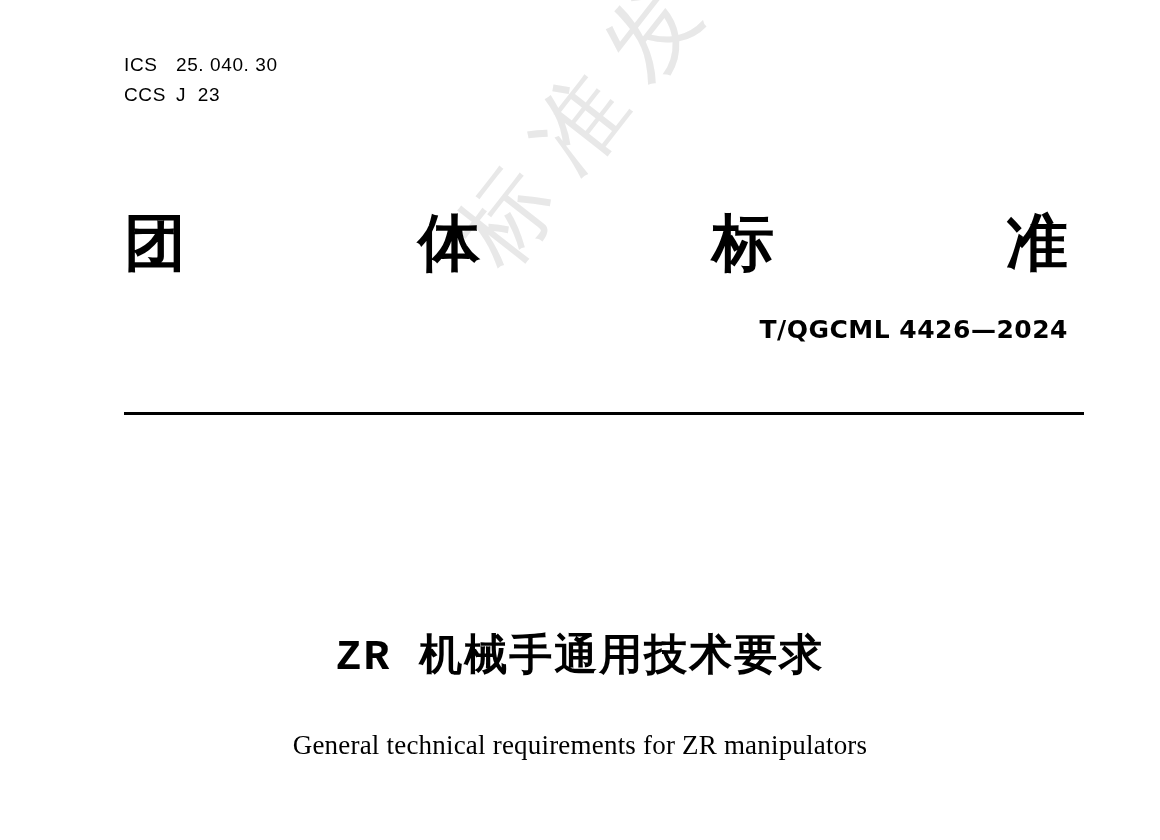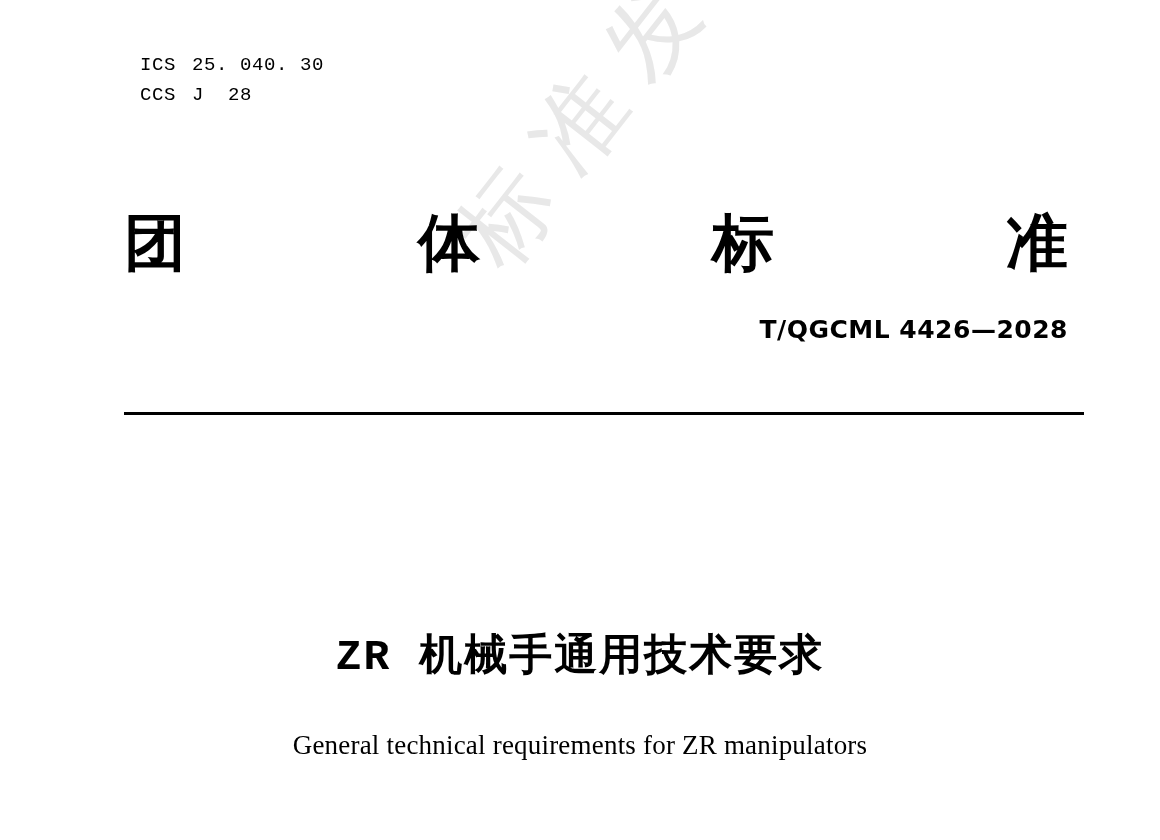--- a/index.html
+++ b/index.html
@@ -43,26 +43,25 @@
   }
 
   
   .codes {
     position: absolute;
     left: 124px;
     top: 50px;
     z-index: 2;
   }
   .code-line {
-    font-family: Liberation Mono, monospace;
+    font-family: Liberation Sans, sans-serif;
     font-size: 19px;
     line-height: 30px;
     letter-spacing: 0.6px;
     white-space: pre;
-    margin-left: 16px;
   }
   .code-label {
     display: inline-block;
     width: 52px;
   }
 
   
   .gb-title {
     position: absolute;
     left: 124px;
@@ -135,31 +134,31 @@
 <body>
 
 <div class="page">
 
   <div class="watermark">
     <div class="wm-text">标准发布文本</div>
   </div>
 
   <div class="codes">
     <div class="code-line"><span class="code-label">ICS</span><span>25. 040. 30</span></div>
-    <div class="code-line"><span class="code-label">CCS</span><span>J  28</span></div>
+    <div class="code-line"><span class="code-label">CCS</span><span>J  23</span></div>
   </div>
 
   <div class="gb-title">
     <span>团</span>
     <span>体</span>
     <span>标</span>
     <span>准</span>
   </div>
 
-  <div class="std-no">T/QGCML  4426—2028</div>
+  <div class="std-no">T/QGCML  4426—2024</div>
 
   <div class="rule"></div>
 
   <div class="main-title">ZR 机械手通用技术要求</div>
 
   <div class="sub-title">General technical requirements for ZR manipulators</div>
 
 </div>
 
 </body></html>

